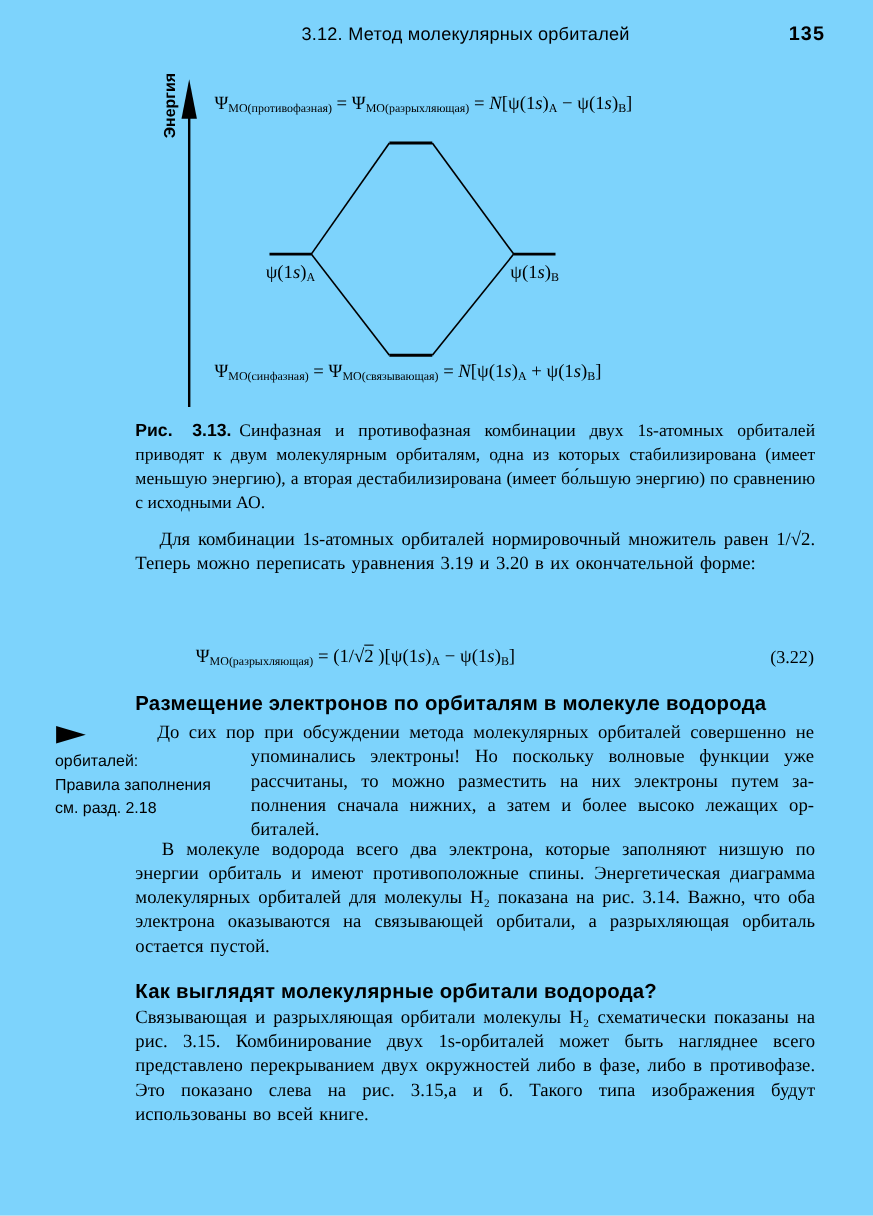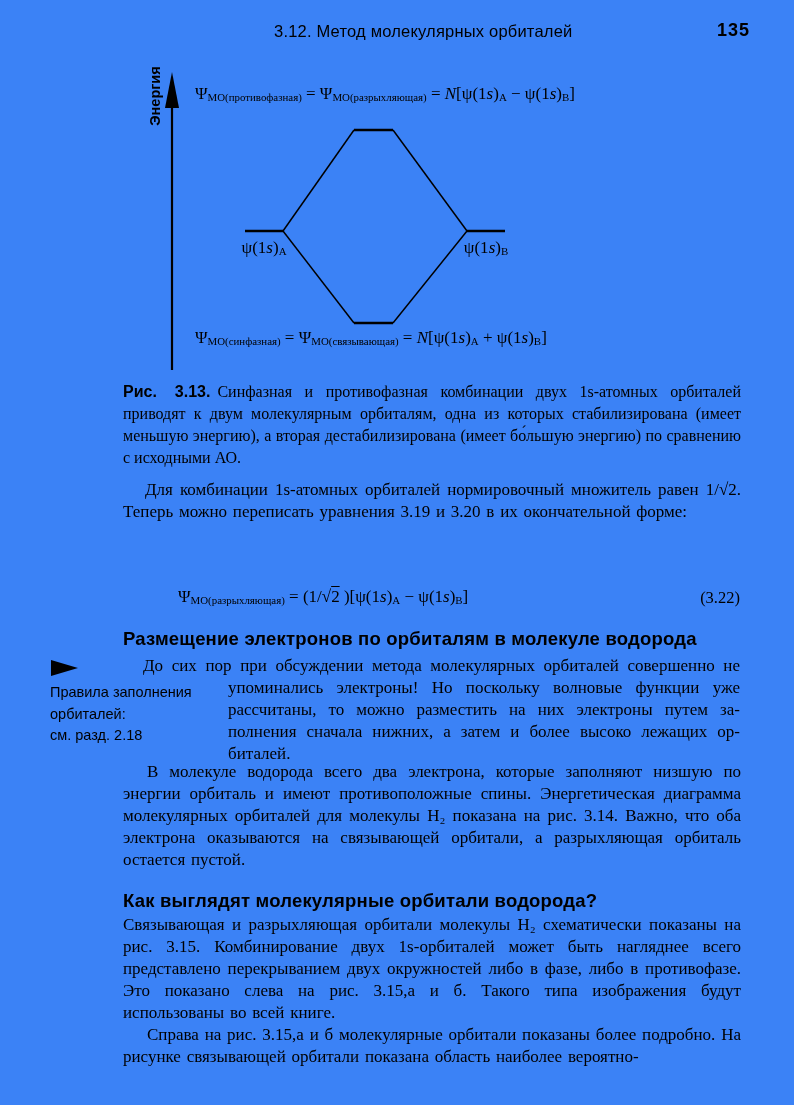--- a/index.html
+++ b/index.html
@@ -1,16 +1,16 @@
 <!DOCTYPE html>
 <html lang="ru"><head>
 <meta charset="utf-8">
 <style>
   html,body{margin:0;padding:0;background:#e8e8e8;}
-  .page{position:relative;width:794px;height:1105px;background:#3b82f6;margin:0 auto;
+  .page{position:relative;width:794px;height:1105px;background:#7dd3fc;margin:0 auto;
         font-family:"Liberation Serif","DejaVu Serif",serif;color:#000;overflow:hidden;}
 
   
   .rh-title{position:absolute;left:274px;top:22px;font-family:"Liberation Sans","DejaVu Sans",sans-serif;
             font-size:16.5px;letter-spacing:0.2px;}
   .rh-page{position:absolute;left:701px;top:20px;font-family:"Liberation Sans","DejaVu Sans",sans-serif;
            font-weight:bold;font-size:18px;letter-spacing:1px;margin-left:16px;}
 
   
   .diagram{position:absolute;left:140px;top:58px;width:480px;height:322px;}
@@ -102,26 +102,25 @@
 
   <div class="eqrow row322">
     <span class="eqf"><span>Ψ</span><span class="sub">МО(разрыхляющая)</span><span> = (1/√</span><span class="ov">2</span><span> )[ψ(1</span><span class="it">s</span><span>)</span><span class="sub">A</span><span> − ψ(1</span><span class="it">s</span><span>)</span><span class="sub">B</span><span>]</span></span>
     <span class="eqn">(3.22)</span>
   </div>
 
   <h2 class="heading h1">Размещение электронов по орбиталям в молекуле водорода</h2>
 
   <div class="margin-arrow"></div>
   <div class="margin-note">
+    <div>орбиталей:</div>
     <div>Правила заполнения</div>
-    <div>орбиталей:</div>
     <div>см. разд. 2.18</div>
   </div>
 
   <p class="body p-beside">До сих пор при обсуждении метода молекулярных орбиталей совершенно не упоминались электроны! Но поскольку волновые функции уже рассчитаны, то можно разместить на них электроны путем за­полнения сначала нижних, а затем и более высоко лежащих ор­биталей.</p>
   <p class="body p2">В молекуле водорода всего два электрона, которые заполняют низшую по энергии орбиталь и имеют противоположные спины. Энергетическая диа­грамма молекулярных орбиталей для молекулы Н₂ показана на рис. 3.14. Важно, что оба электрона оказываются на связывающей орбитали, а разрых­ляющая орбиталь остается пустой.</p>
 
   <h2 class="heading h2">Как выглядят молекулярные орбитали водорода?</h2>
 
   <p class="body p3">Связывающая и разрыхляющая орбитали молекулы Н₂ схематически показа­ны на рис. 3.15. Комбинирование двух 1s-орбиталей может быть нагляднее всего представлено перекрыванием двух окружностей либо в фазе, либо в противофазе. Это показано слева на рис. 3.15,а и б. Такого типа изображения будут использованы во всей книге.</p>
-  <p class="body p4">Справа на рис. 3.15,а и б молекулярные орбитали показаны более подроб­но. На рисунке связывающей орбитали показана область наиболее вероятно-</p>
 
 </div>
 
 </body></html>

